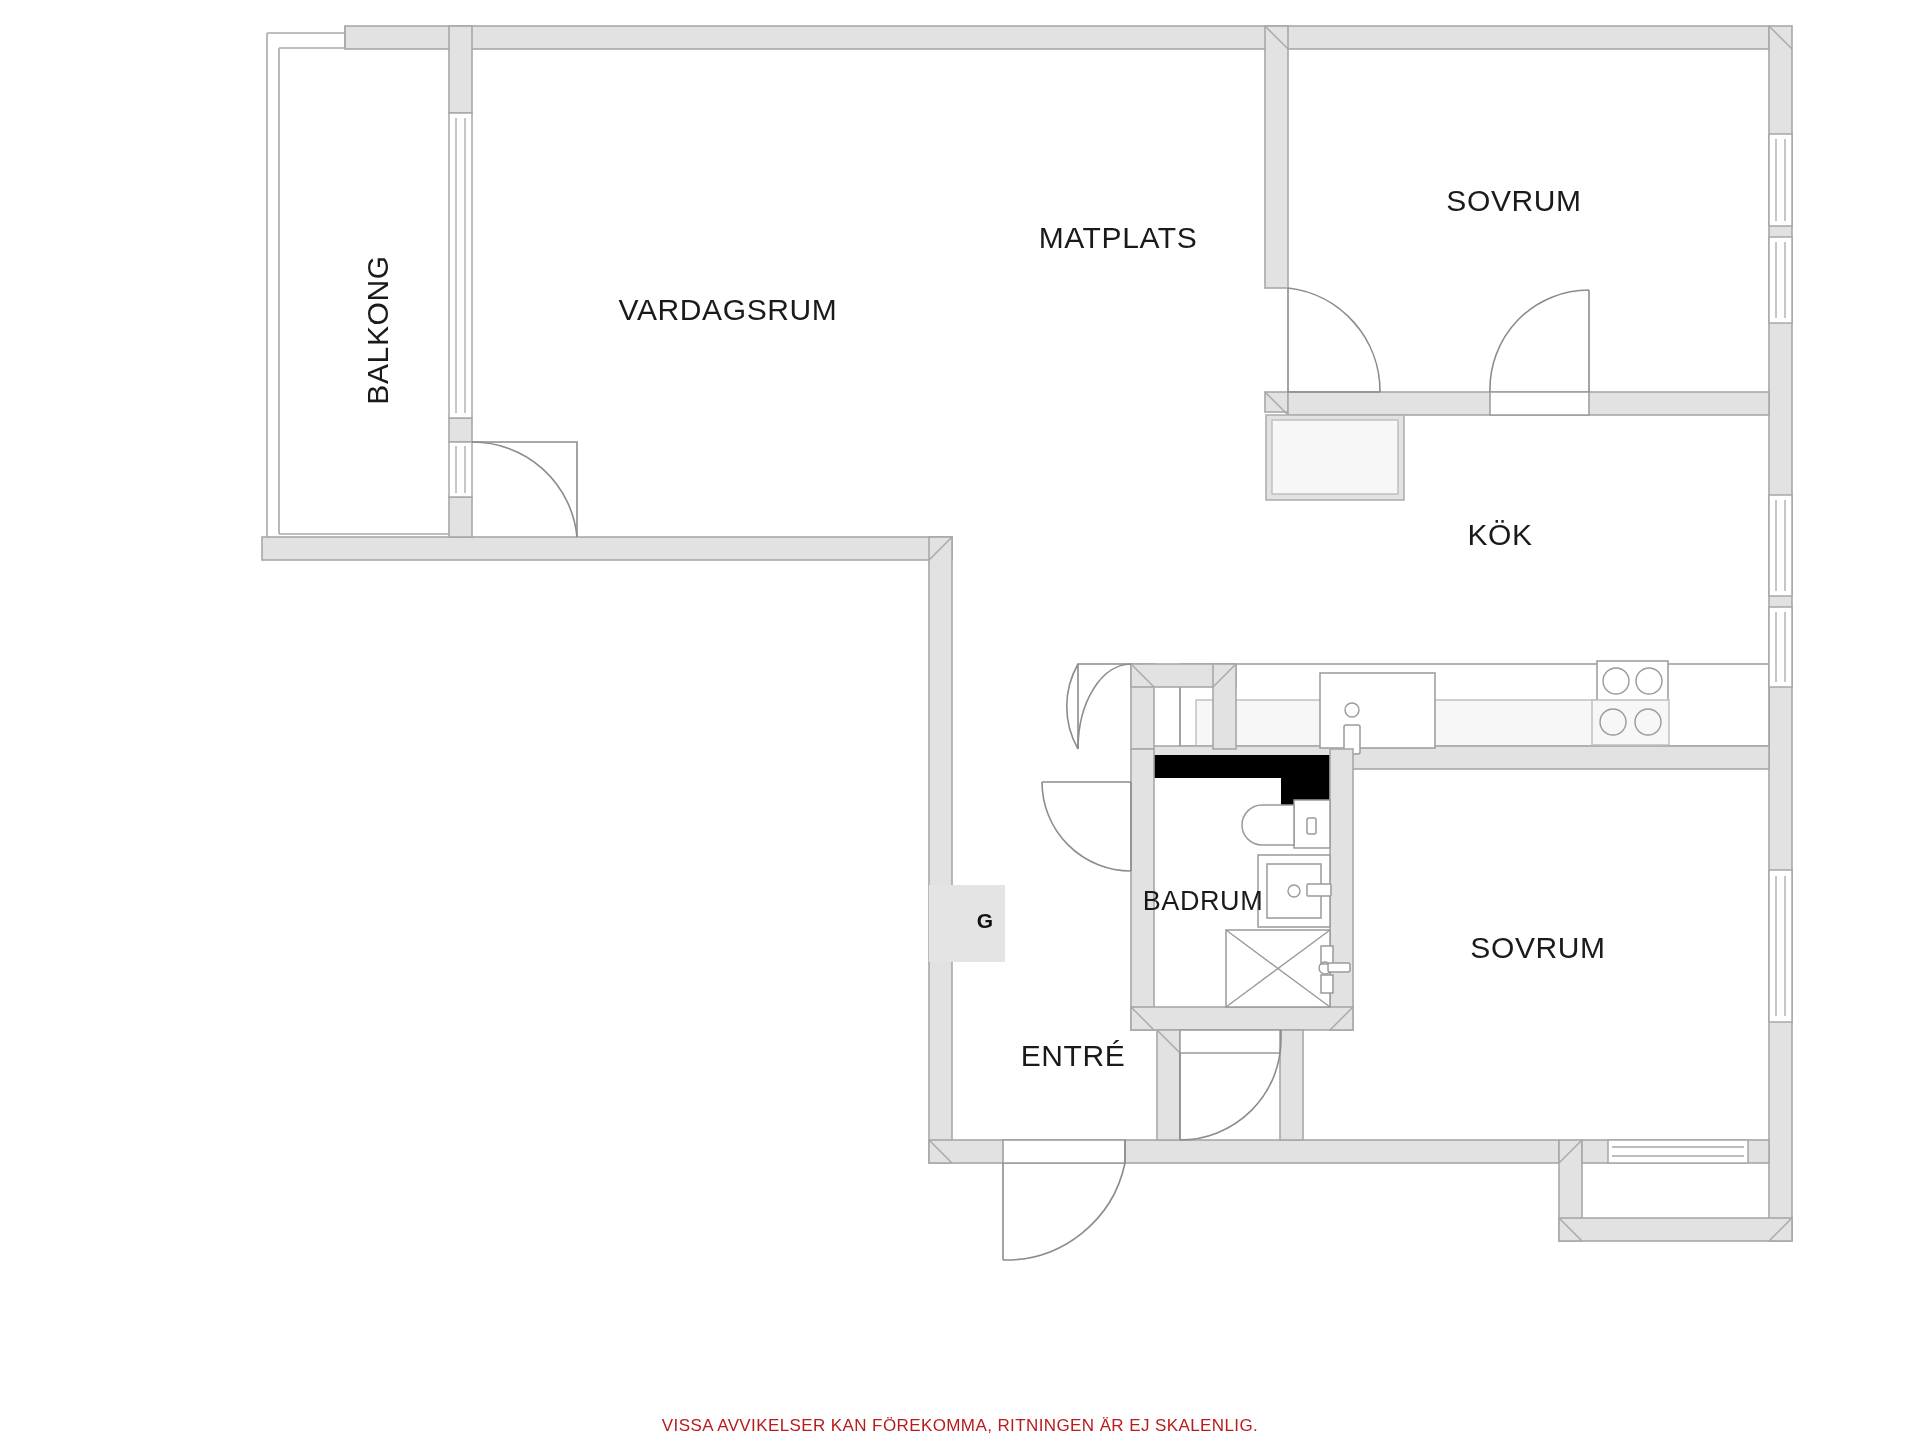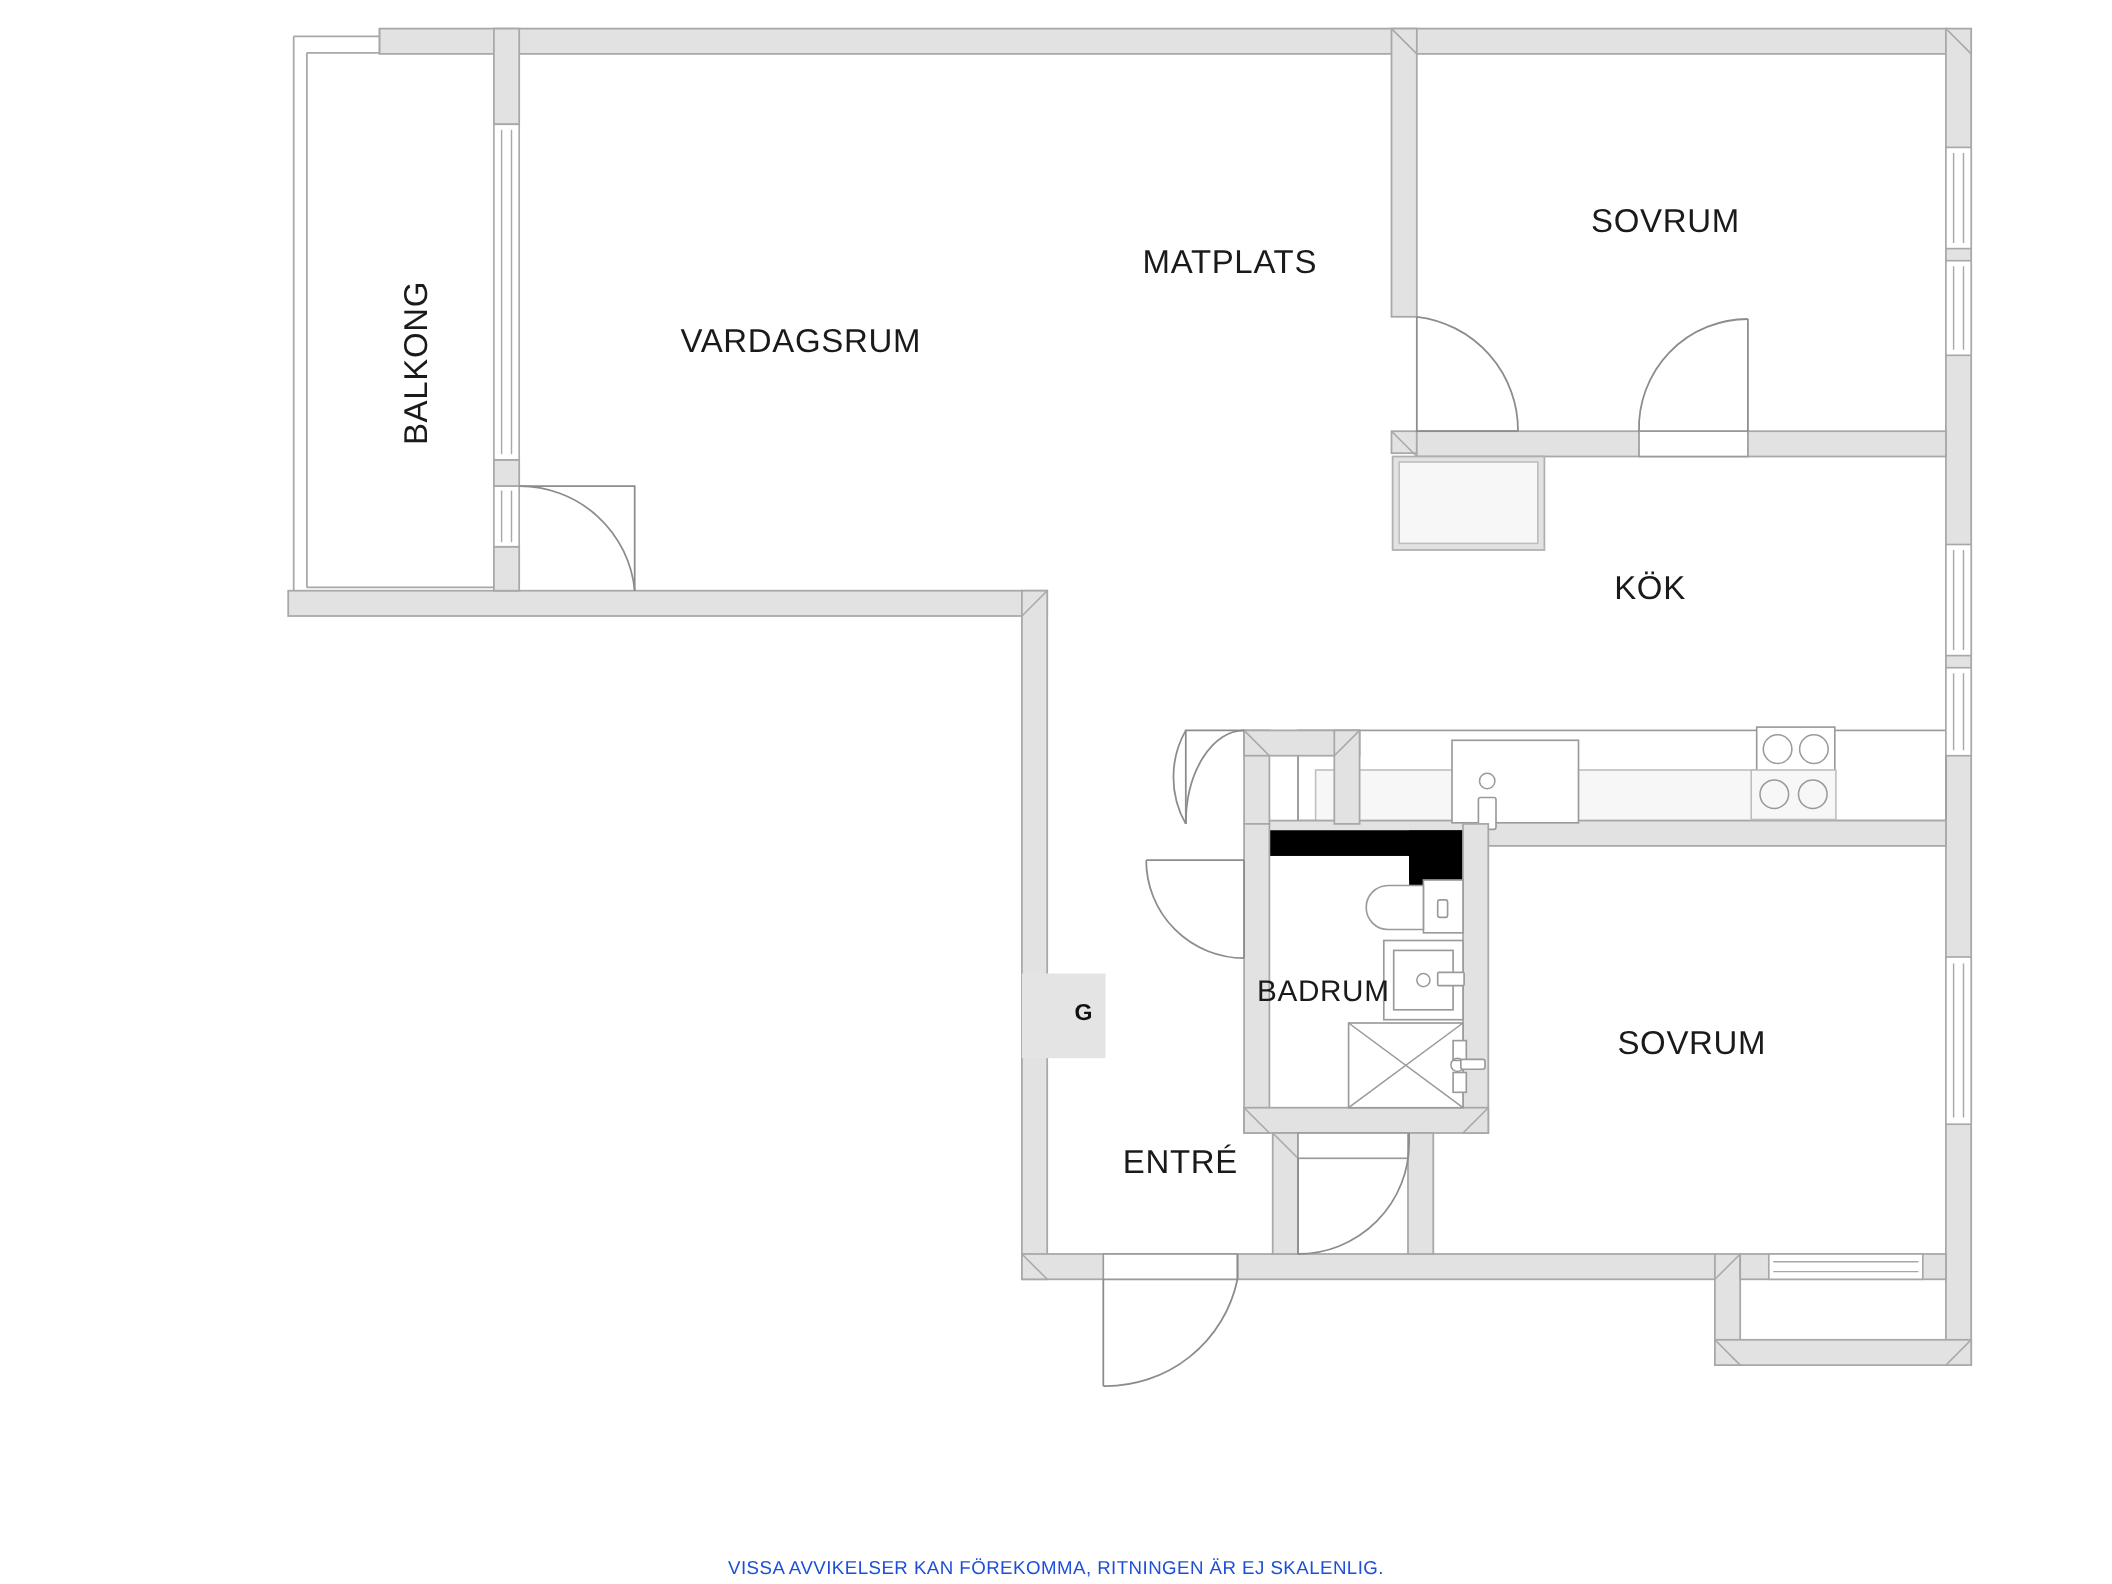--- a/index.html
+++ b/index.html
@@ -46,21 +46,21 @@
   }
   .footer-note {
     position: absolute;
     left: 0;
     top: 1416px;
     width: 1920px;
     text-align: center;
     font-family: "Liberation Sans", sans-serif;
     font-size: 17px;
     letter-spacing: 0.4px;
-    color: #1d4ed8;
+    color: #b91c1c;
   }
   
   .wall       { fill: #e2e2e2; stroke: #a8a8a8; stroke-width: 1.6; }
   .wall-line  { stroke: #a8a8a8; stroke-width: 1.6; fill: none; }
   .miter      { stroke: #a8a8a8; stroke-width: 1.4; fill: none; }
   .win        { fill: #ffffff; stroke: #a8a8a8; stroke-width: 1.5; }
   .win-mull   { stroke: #a8a8a8; stroke-width: 1.3; fill: none; }
   .door-arc   { fill: none; stroke: #8c8c8c; stroke-width: 1.6; }
   .door-leaf  { fill: none; stroke: #8c8c8c; stroke-width: 1.6; }
   .fix        { fill: #ffffff; stroke: #9a9a9a; stroke-width: 1.5; }

